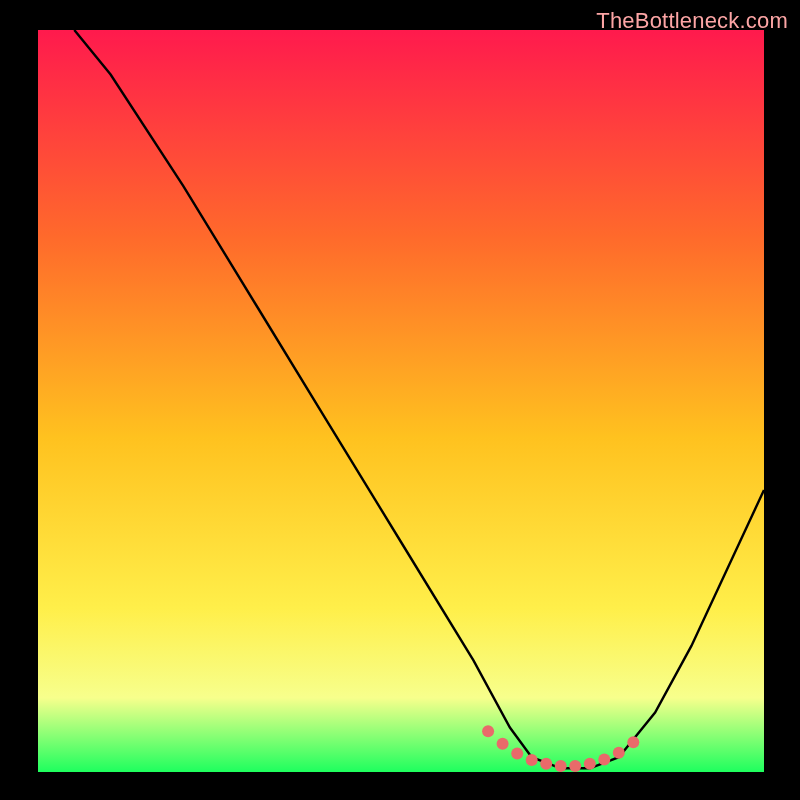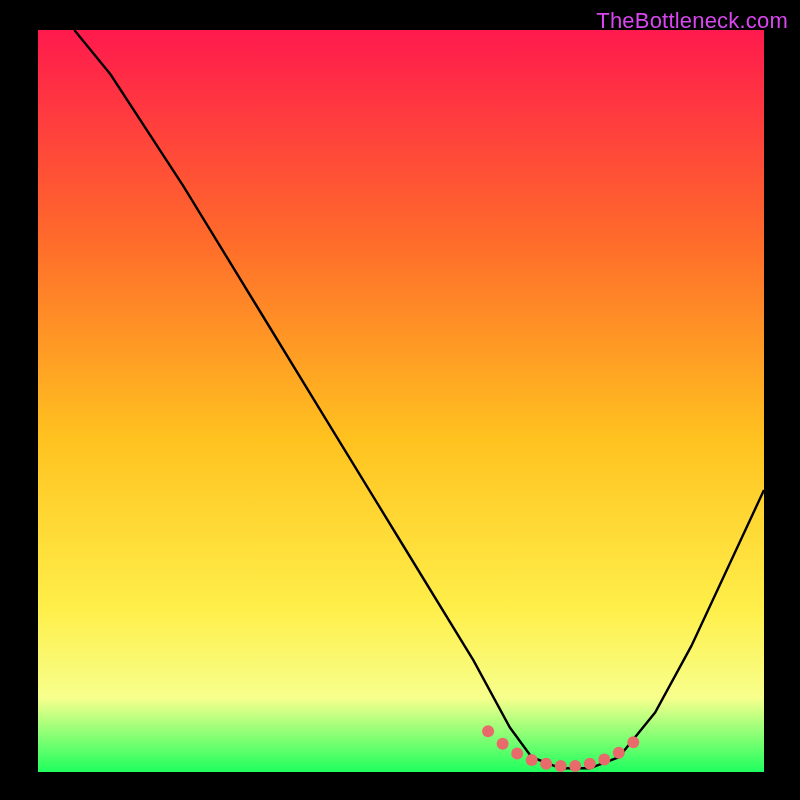--- a/index.html
+++ b/index.html
@@ -15,21 +15,21 @@
     position: absolute;
     top: 0;
     left: 0;
     width: 800px;
     height: 800px;
   }
   .watermark {
     position: absolute;
     top: 8px;
     right: 12px;
-    color: #d946ef;
+    color: #fca5a5;
     font-family: Arial, Helvetica, sans-serif;
     font-size: 22px;
     font-weight: 500;
     letter-spacing: 0.2px;
     z-index: 10;
   }
   svg {
     display: block;
   }
 </style>

